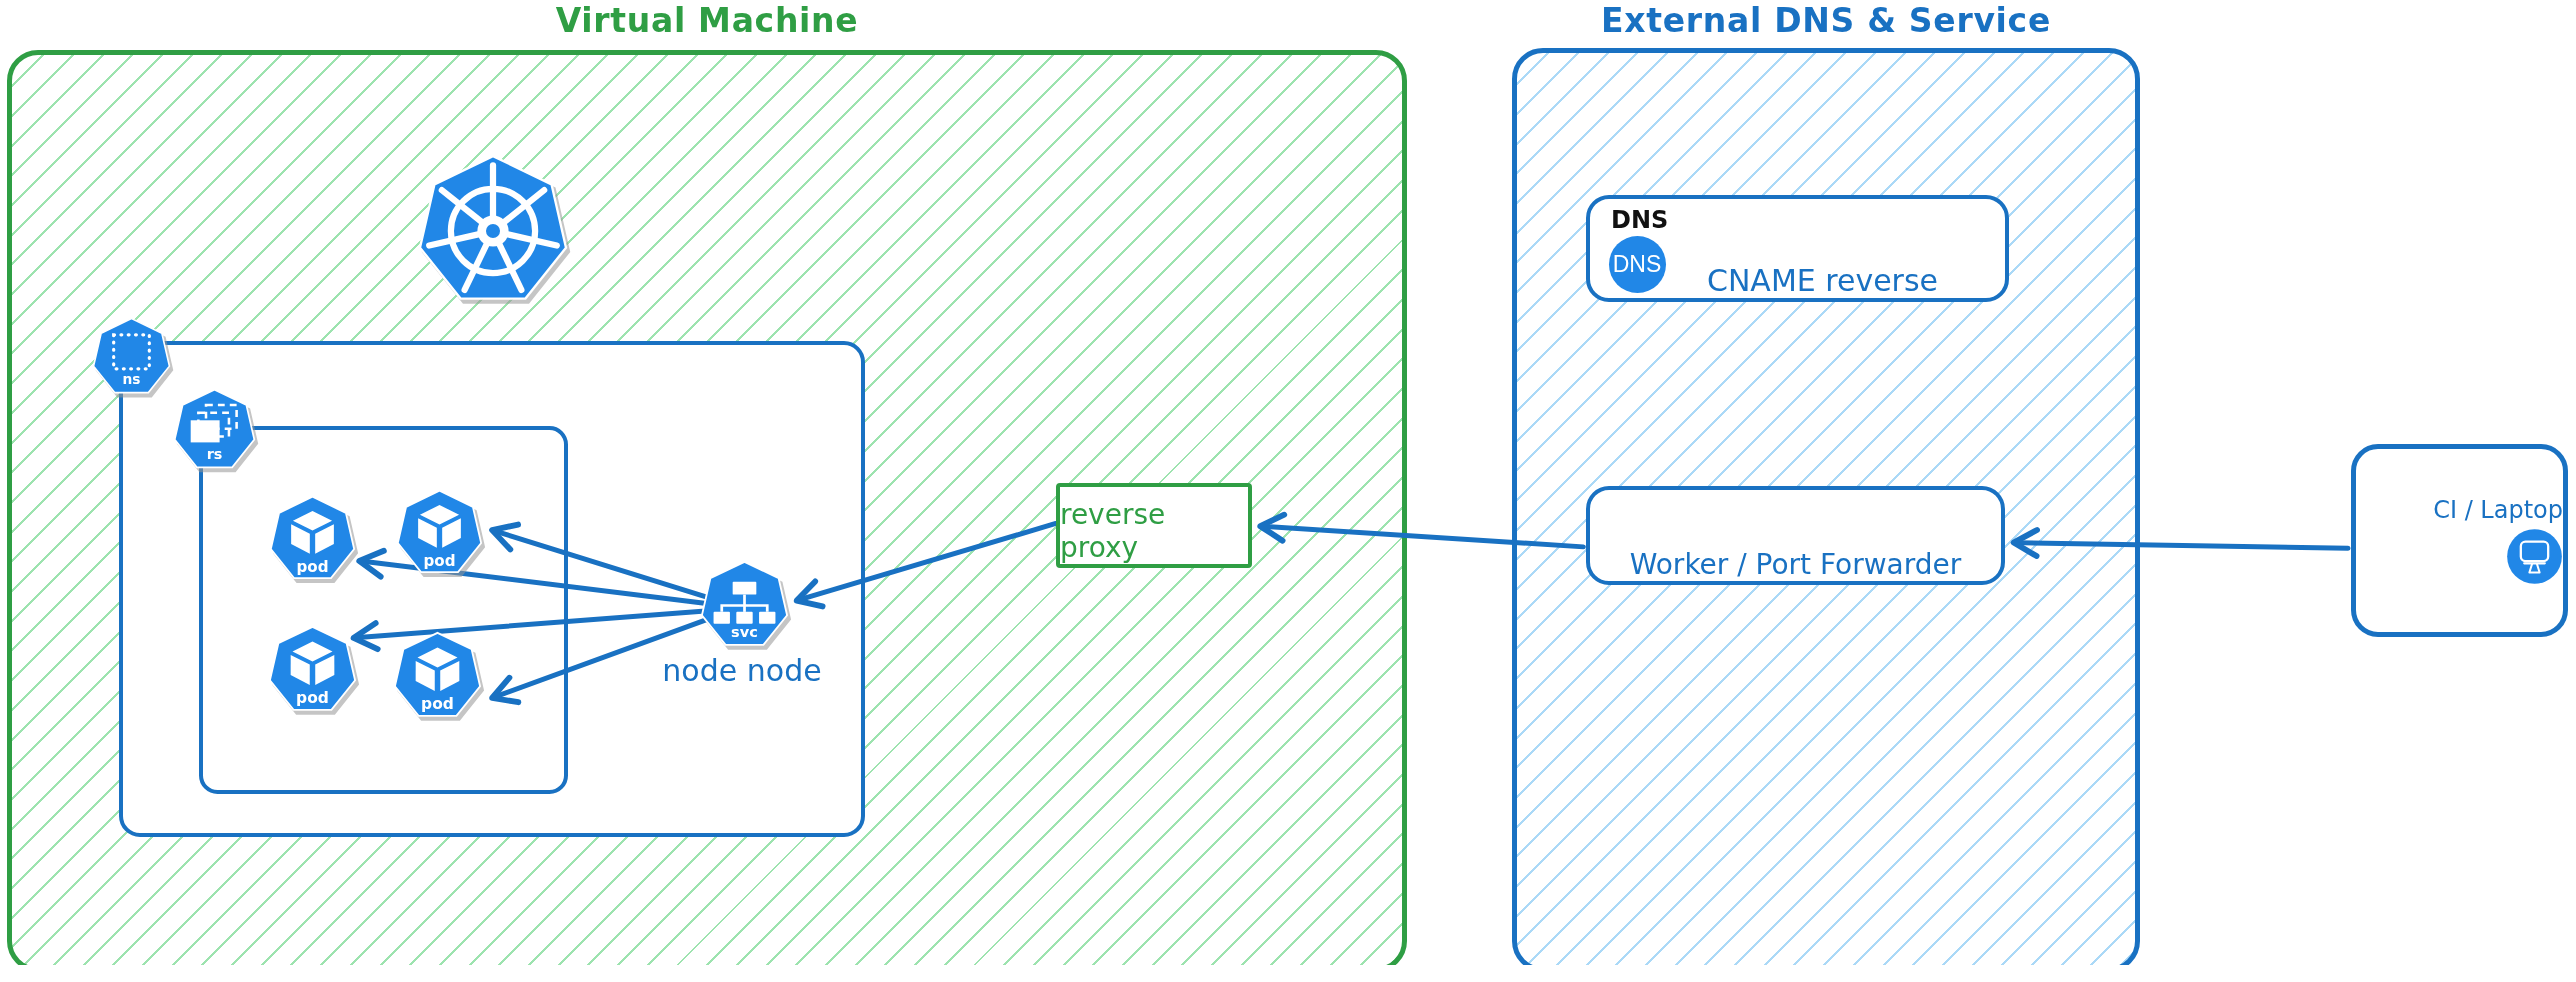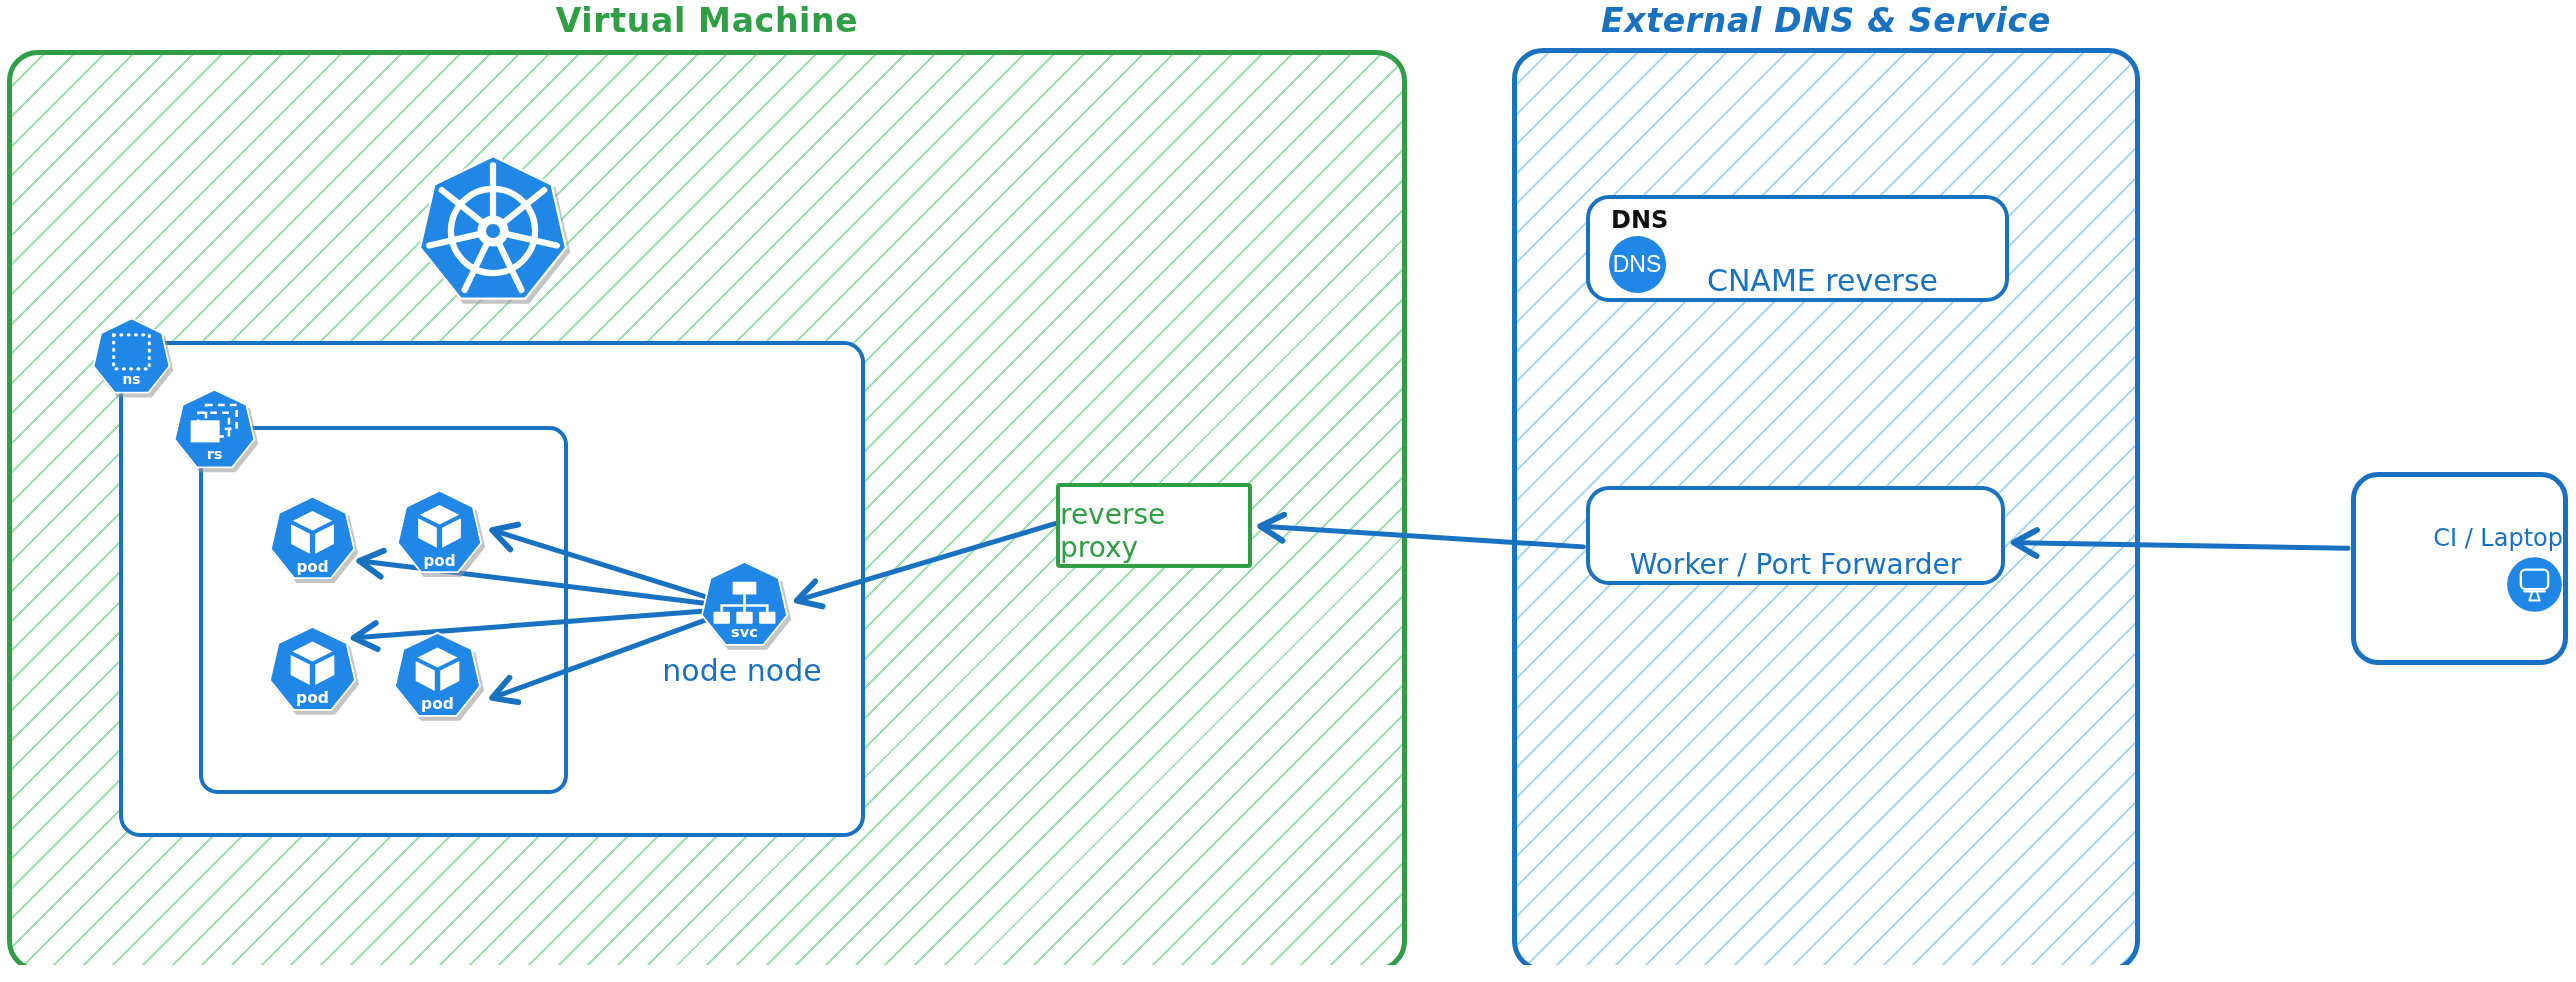--- a/index.html
+++ b/index.html
@@ -13,32 +13,32 @@
     border: 5px solid #2f9e44;
     background: repeating-linear-gradient(135deg, #9de3af 0px, #9de3af 2.1px, transparent 2.1px, transparent 21px);
   }
   .ext-box {
     left: 1512px; top: 48px; width: 628px; height: 924px;
     border: 5px solid #1971c2;
     background: repeating-linear-gradient(135deg, #abd9f7 0px, #abd9f7 2.1px, transparent 2.1px, transparent 21px);
   }
   .group-title { position: absolute; top: 1.4px; font-size: 33px; font-weight: bold; letter-spacing: 0.7px; text-align: center; }
   .vm-title  { left: 7px;  width: 1400px; color: #2f9e44; }
-  .ext-title { left: 1512px; width: 628px; color: #1971c2; font-style: italic; }
+  .ext-title { left: 1512px; width: 628px; color: #1971c2; }
 
   
   .white-box { position: absolute; background: #fff; border: 4.3px solid #1971c2; border-radius: 21px; }
   .ns-box { left: 119px; top: 341px; width: 746px; height: 496px; }
   .rs-box { left: 199px; top: 426px; width: 369px;  height: 368px; border-radius: 18.5px; }
 
   .card { position: absolute; background: #fff; display: flex; align-items: flex-end; justify-content: center; }
   .rproxy  { left: 1056px; top: 483px; width: 196px; height: 85px; border: 4.3px solid #2f9e44; border-radius: 4px; color: #2f9e44; font-size: 28px; font-weight: 500; }
   .dns-card{ left: 1586px; top: 195px; width: 423px; height: 107px; border: 4.3px solid #1971c2; border-radius: 23px; }
   .worker  { left: 1586px; top: 486px; width: 419px; height: 99px; border: 4.3px solid #1971c2; border-radius: 23px; color: #1971c2; font-size: 28px; font-weight: 500; }
-  .ci-card { left: 2351px; top: 444px; width: 217px; height: 193px; border: 5px solid #1971c2; border-radius: 27px; flex-direction: column; gap: 4.3px; margin-top: 28px; }
+  .ci-card { left: 2351px; top: 444px; width: 217px; height: 193px; border: 5px solid #1971c2; border-radius: 27px; flex-direction: column; gap: 4.3px; }
 
   .dns-tag   { position: absolute; left: 21px; top: 7px; color: #111; font-size: 24px; font-weight: bold; }
   .dns-badge { position: absolute; left: 18.5px; top: 37px; width: 57px; height: 57px; border-radius: 50%;
                background: #2187e7; color: #fff; display: flex; align-items: center; justify-content: center;
                font-size: 23px; font-family: "Liberation Sans", sans-serif; }
   .cname    { width: 100%; text-align: center; padding-left: 50px; color: #1971c2; font-size: 30px; font-weight: 500; }
   .ci-label { color: #1971c2; font-size: 24px; font-weight: 500; }
   .monitor  { width: 57px; height: 57px; }
 
   .nodeport { position: absolute; left: 653px; top: 653px; width: 178px; text-align: center; color: #1971c2; font-size: 30px; font-weight: 500; }

